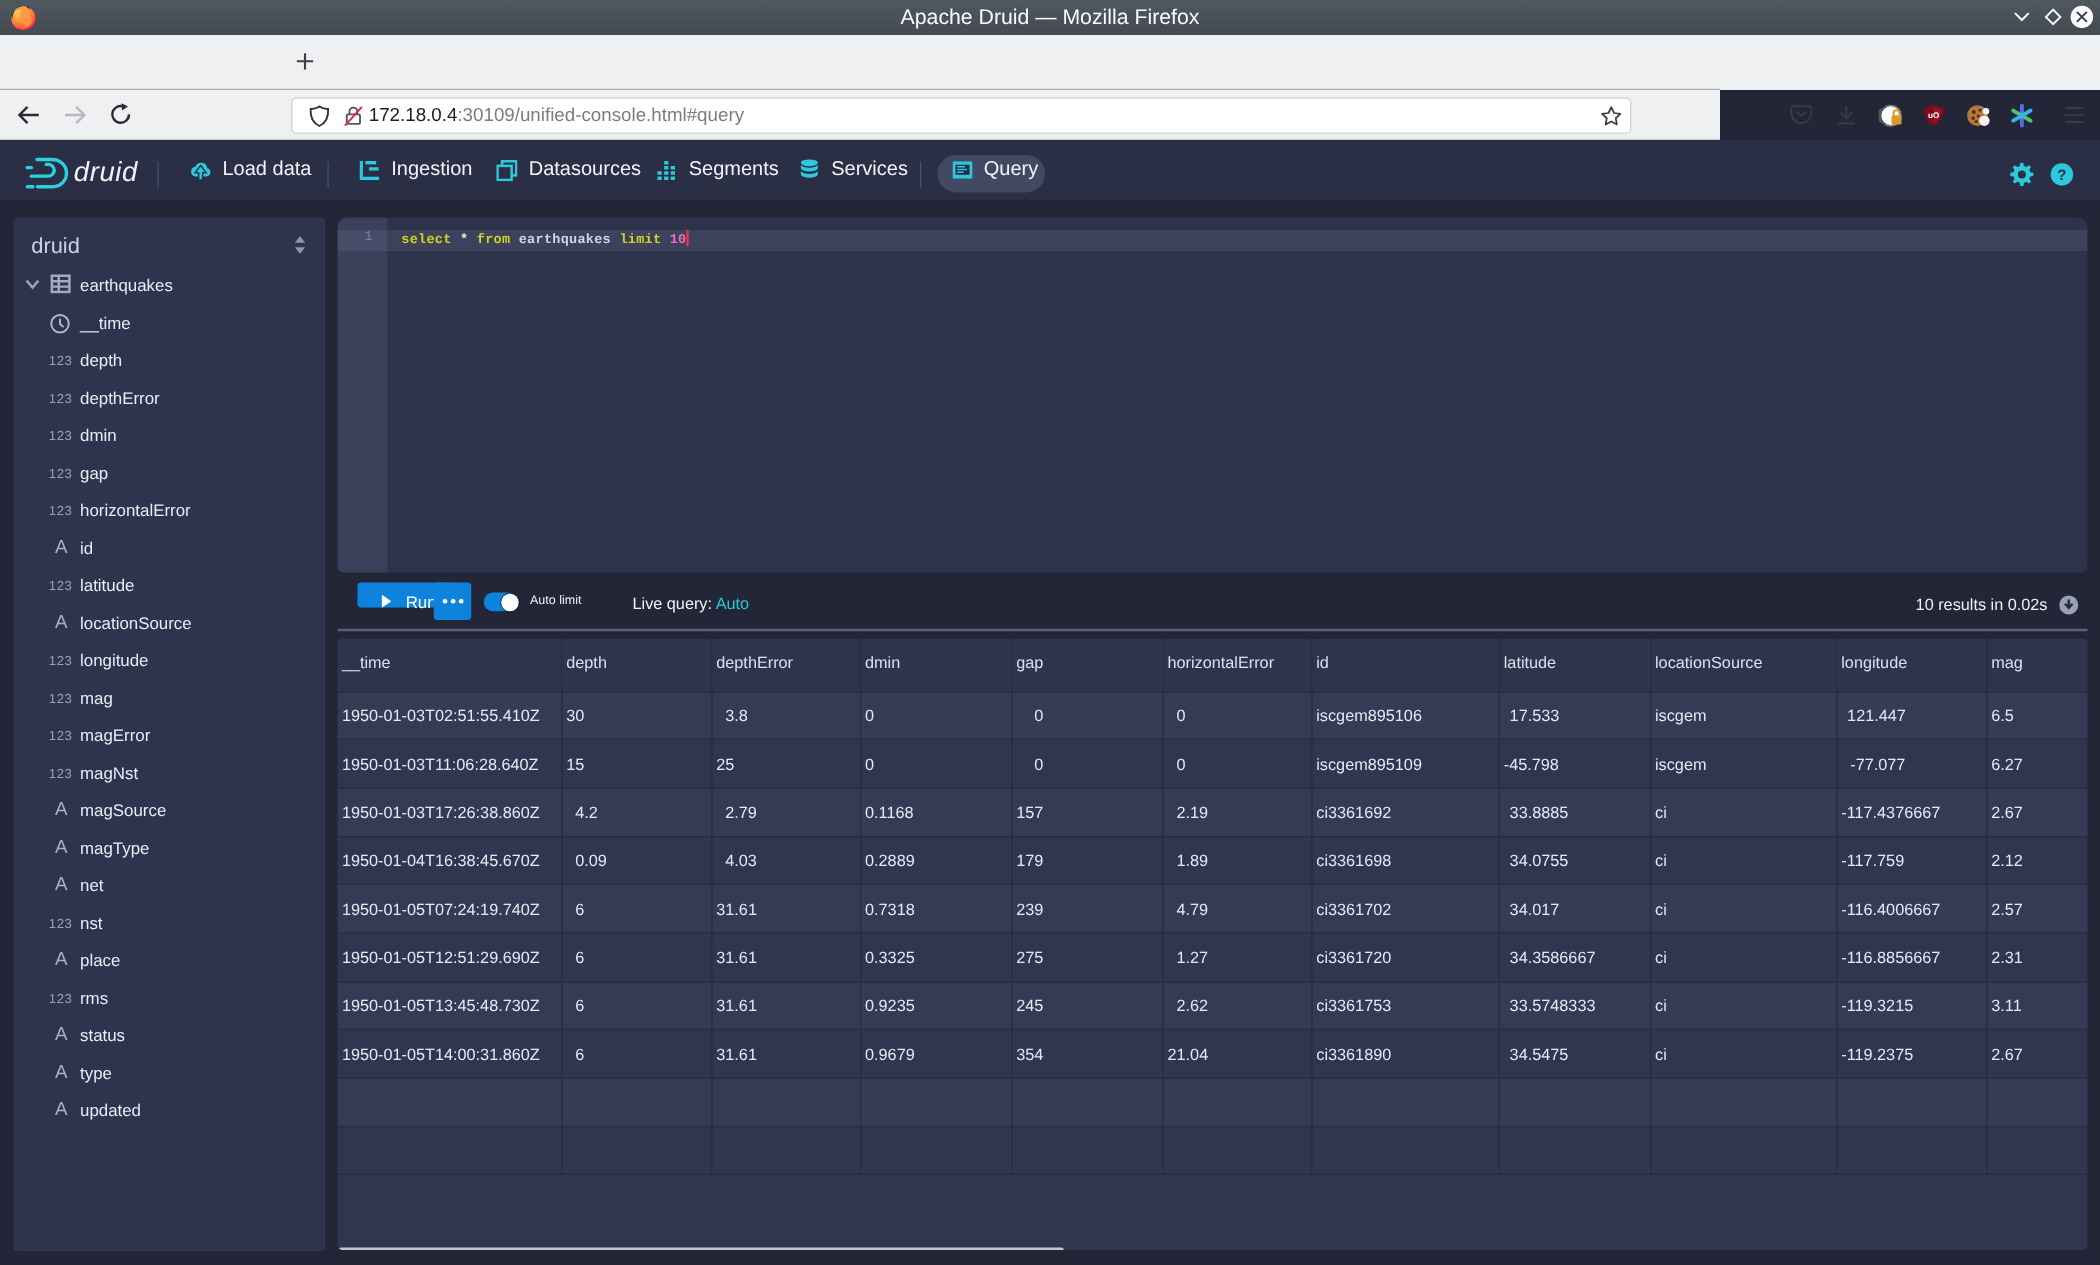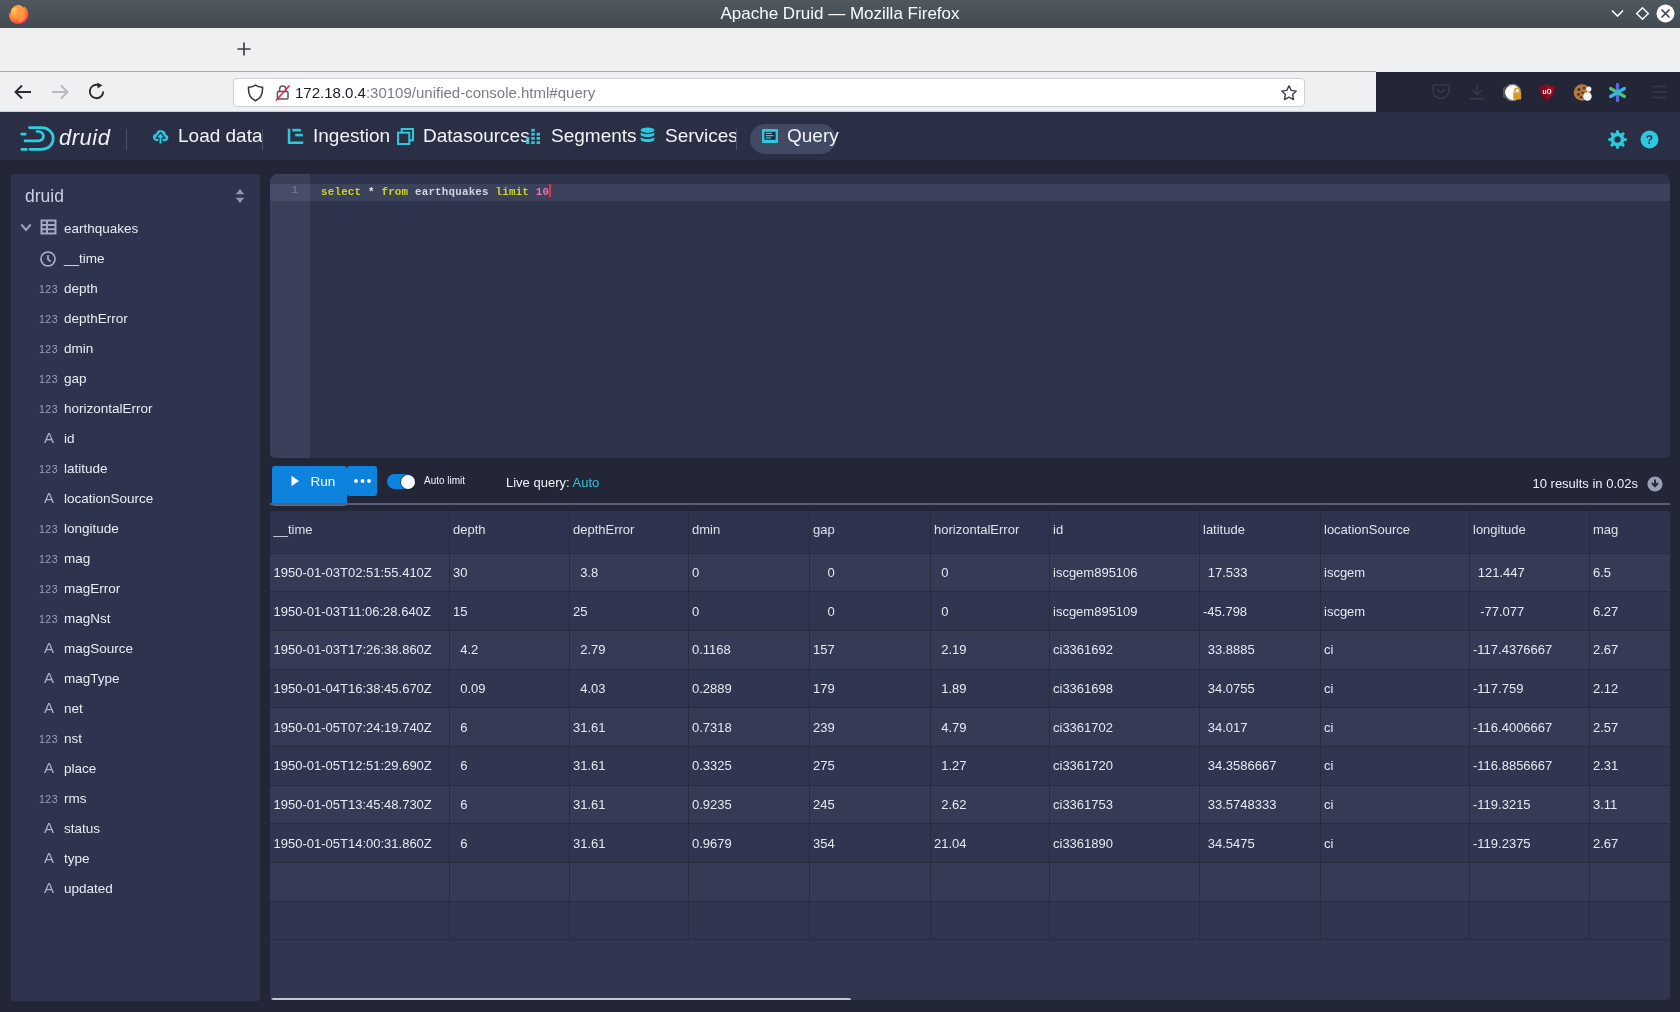--- a/index.html
+++ b/index.html
@@ -17,21 +17,21 @@
   #tab .t { position:absolute; left:30px; top:0; line-height:32px; font-size:14px; color:#16161d; }
   #toolbar { position:absolute; left:0; top:71px; width:1376px; height:41px; background:#eff0f2;
     border-top:1px solid #a9abae; border-bottom:1px solid #cfd0d4; }
   #urlbar { position:absolute; left:233px; top:5.5px; width:1072px; height:29px; background:#ffffff;
     border:1px solid #cfcfd8; border-radius:4px; }
   #urlbar .u { position:absolute; left:61px; top:0; line-height:27px; font-size:15px; color:#1d1d24; white-space:nowrap; }
   #urlbar .u span { color:#7c7c85; }
   
   #app { position:absolute; left:0; top:112px; width:1680px; height:900px; background:#222637; }
   #dheader { position:absolute; left:0; top:0; width:1680px; height:48px; background:#2a2f45; color:#f2f4f8; }
-  .nav-item { position:absolute; top:0; height:48px; display:flex; align-items:center; font-size:19px; color:#f2f4f8; }
+  .nav-item { position:absolute; top:0; height:48px; display:flex; align-items:center; font-size:16px; color:#f2f4f8; }
   .nav-item svg { margin-right:9px; }
   .hdr-div { position:absolute; top:17px; width:1px; height:21px; background:#4a5068; }
   
   #sidebar { position:absolute; left:11px; top:62px; width:249px; height:827px; background:#2f344e;
     border-radius:3px; color:#e9ecf4; }
   
   #editor { position:absolute; left:270px; top:62px; width:1400px; height:284px; background:#2e334c;
     border-radius:8px 8px 5px 5px; overflow:hidden; }
   #gutter { position:absolute; left:0; top:0; width:40px; height:284px; background:#3a4059; }
   #curline { position:absolute; left:40px; top:9.5px; width:1360px; height:17px; background:#3c425c; }
@@ -342,21 +342,21 @@
       </div>
   </div>
   <div id="editor">
     <div id="curline"></div>
     <div id="gutter"></div>
     <div id="curgut"></div>
     <div id="gutnum">1</div>
     <div id="code"><span style="color:#ccd41f">select</span> <span style="color:#e8e8e8">*</span> <span style="color:#ccd41f">from</span> <span style="color:#ced6e4">earthquakes</span> <span style="color:#ccd41f">limit</span> <span style="color:#ee6fb5">10</span><span style="display:inline-block;width:2px;height:13px;background:#e73347;vertical-align:-2.5px"></span></div>
   </div>
   <div id="runbar">
-    <div class="btn" style="left:2px;top:9px;width:75px;height:40px">
+    <div class="btn" style="left:16px;top:9px;width:75px;height:20px">
       <svg class="abs" style="left:18px;top:9px" width="10" height="12" viewBox="0 0 10 12">
           <path d="M1.5,0.8 L9,6 L1.5,11.2 Z" fill="#fff"></path>
         </svg>
       <div class="abs" style="left:38.5px;top:7.5px;font-size:13.5px">Run</div>
     </div>
     <div class="btn" style="left:76.5px;top:9px;width:30px;height:30px">
       <svg class="abs" style="left:7px;top:13px" width="17" height="4" viewBox="0 0 17 4">
         <circle cx="2" cy="2" r="1.9" fill="#fff"></circle>
           <circle cx="8.5" cy="2" r="1.9" fill="#fff"></circle>
           <circle cx="15" cy="2" r="1.9" fill="#fff"></circle>

